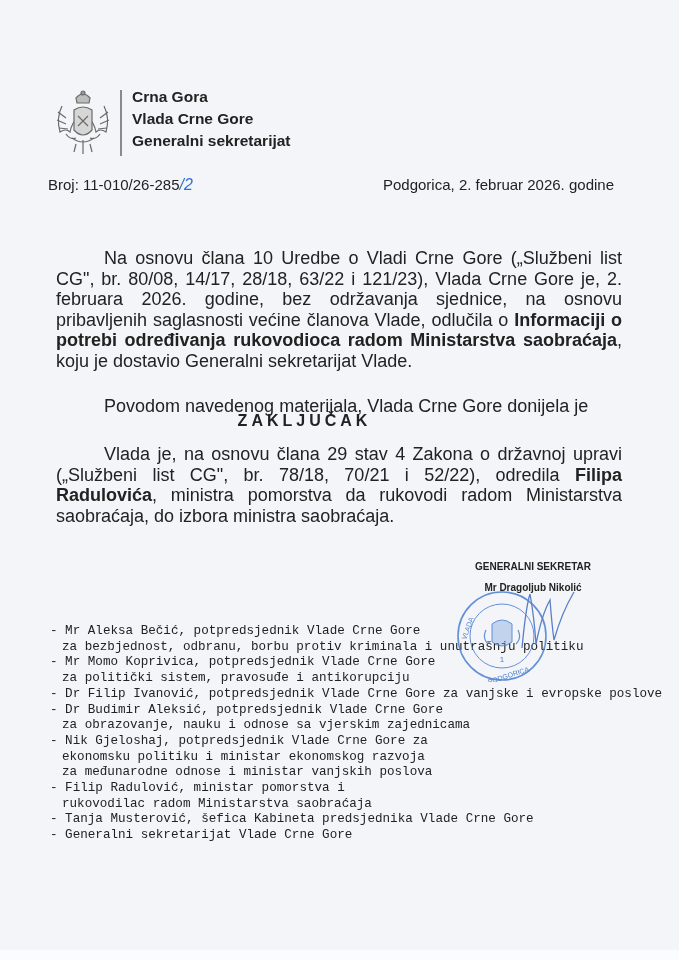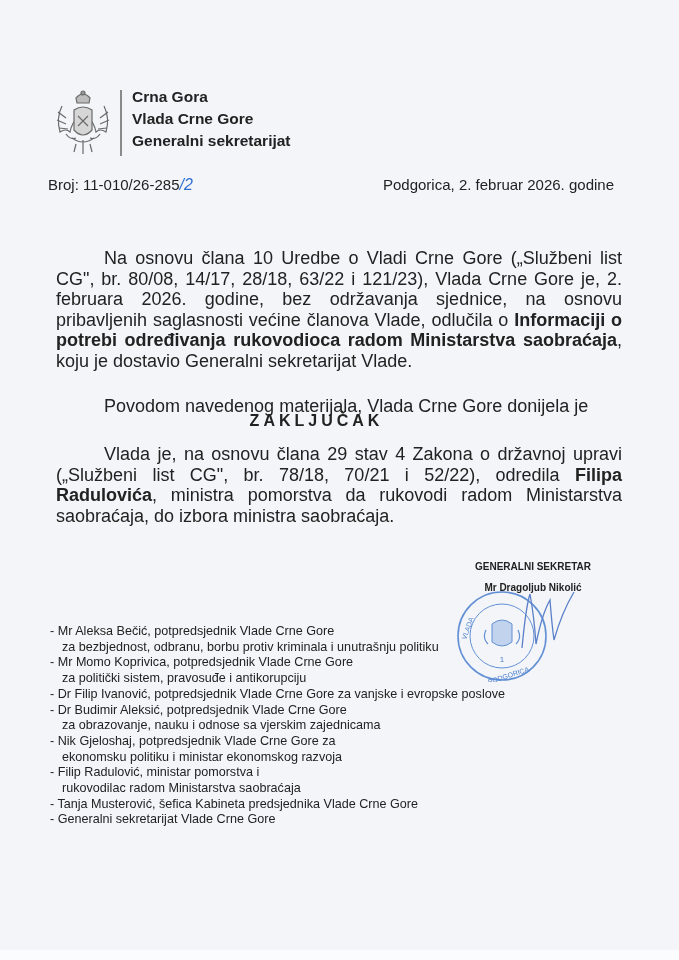--- a/index.html
+++ b/index.html
@@ -19,31 +19,31 @@
   .header-lines { display:flex; flex-direction:column; }
   .header-lines span { font-weight:bold; font-size:15.5px; line-height:22px; color:#222; }
 
   .ref-line { position:absolute; left:48px; top:176px; font-size:15px; color:#222; }
   .ref-slash { color:#2e6fd0; font-style:italic; font-size:16px; }
   .place-date { position:absolute; left:383px; top:176px; font-size:15px; color:#222; }
 
   .body-text { position:absolute; left:56px; width:566px; font-size:18px; line-height:20.5px; text-align:justify; color:#222; }
   .p1 { top:248px; text-indent:48px; }
   .p2 { top:372px; text-indent:48px;margin-top:24px; }
-  .heading { position:absolute; left:16px; width:601px; top:412px; text-align:center; font-weight:bold; font-size:16px; letter-spacing:4px; color:#222; }
+  .heading { position:absolute; left:4px; width:601px; top:412px; text-align:center; font-weight:bold; font-size:16px; letter-spacing:4px; color:#222; }
   .p3 { top:444px; text-indent:48px; }
   b { font-weight:bold; }
 
   .sig { position:absolute; left:428px; top:556px; width:210px; text-align:center; font-weight:bold; font-size:10px; line-height:21px; color:#222; z-index:3; }
   .stamp { position:absolute; left:456px; top:590px; width:92px; height:92px; z-index:2; }
   .signature { position:absolute; left:512px; top:586px; width:70px; height:70px; z-index:2; }
 
   .distrib { position:absolute; left:50px; top:624px; font-size:12.6px; line-height:15.7px; color:#222; z-index:1; }
   .distrib .title { font-weight:bold; font-size:13px; }
-  .distrib .item { white-space:nowrap; }
+  .distrib .item { white-space:nowrap;font-family:Liberation Mono, monospace; }
   .distrib .item .sub { display:block; padding-left:12px; }
 </style>
 </head>
 <body>
 
 <div class="page">
 
   <div class="header">
     <svg class="crest" viewBox="0 0 62 68">
       <g fill="none" stroke="#6a6a6a" stroke-width="1.2">
@@ -103,19 +103,19 @@
   <svg class="signature" viewBox="0 0 70 70">
     <path d="M10 62 Q14 20 18 8 Q22 30 24 58 Q30 28 38 14 Q40 40 42 54 Q50 26 62 6" fill="none" stroke="#5a7fc8" stroke-width="1.3"></path>
   </svg>
 
   <div class="distrib">
     <div class="item"><span>- Mr Aleksa Bečić, potpredsjednik Vlade Crne Gore</span><span class="sub">za bezbjednost, odbranu, borbu protiv kriminala i unutrašnju politiku</span></div>
     <div class="item"><span>- Mr Momo Koprivica, potpredsjednik Vlade Crne Gore</span><span class="sub">za politički sistem, pravosuđe i antikorupciju</span></div>
     <div class="item"><span>- Dr Filip Ivanović, potpredsjednik Vlade Crne Gore za vanjske i evropske poslove</span></div>
     <div class="item"><span>- Dr Budimir Aleksić, potpredsjednik Vlade Crne Gore</span><span class="sub">za obrazovanje, nauku i odnose sa vjerskim zajednicama</span></div>
     <div class="item"><span>- Nik Gjeloshaj, potpredsjednik Vlade Crne Gore za</span><span class="sub">ekonomsku politiku i ministar ekonomskog razvoja</span></div>
-    <div class="item"></div>
+    <div class="item"><span class="sub">za međunarodne odnose i ministar vanjskih poslova</span></div>
     <div class="item"><span>- Filip Radulović, ministar pomorstva i</span><span class="sub">rukovodilac radom Ministarstva saobraćaja</span></div>
     <div class="item"><span>- Tanja Musterović, šefica Kabineta predsjednika Vlade Crne Gore</span></div>
     <div class="item"><span>- Generalni sekretarijat Vlade Crne Gore</span></div>
   </div>
 </div>
 <div class="bottom-strip"></div>
 
 </body></html>

